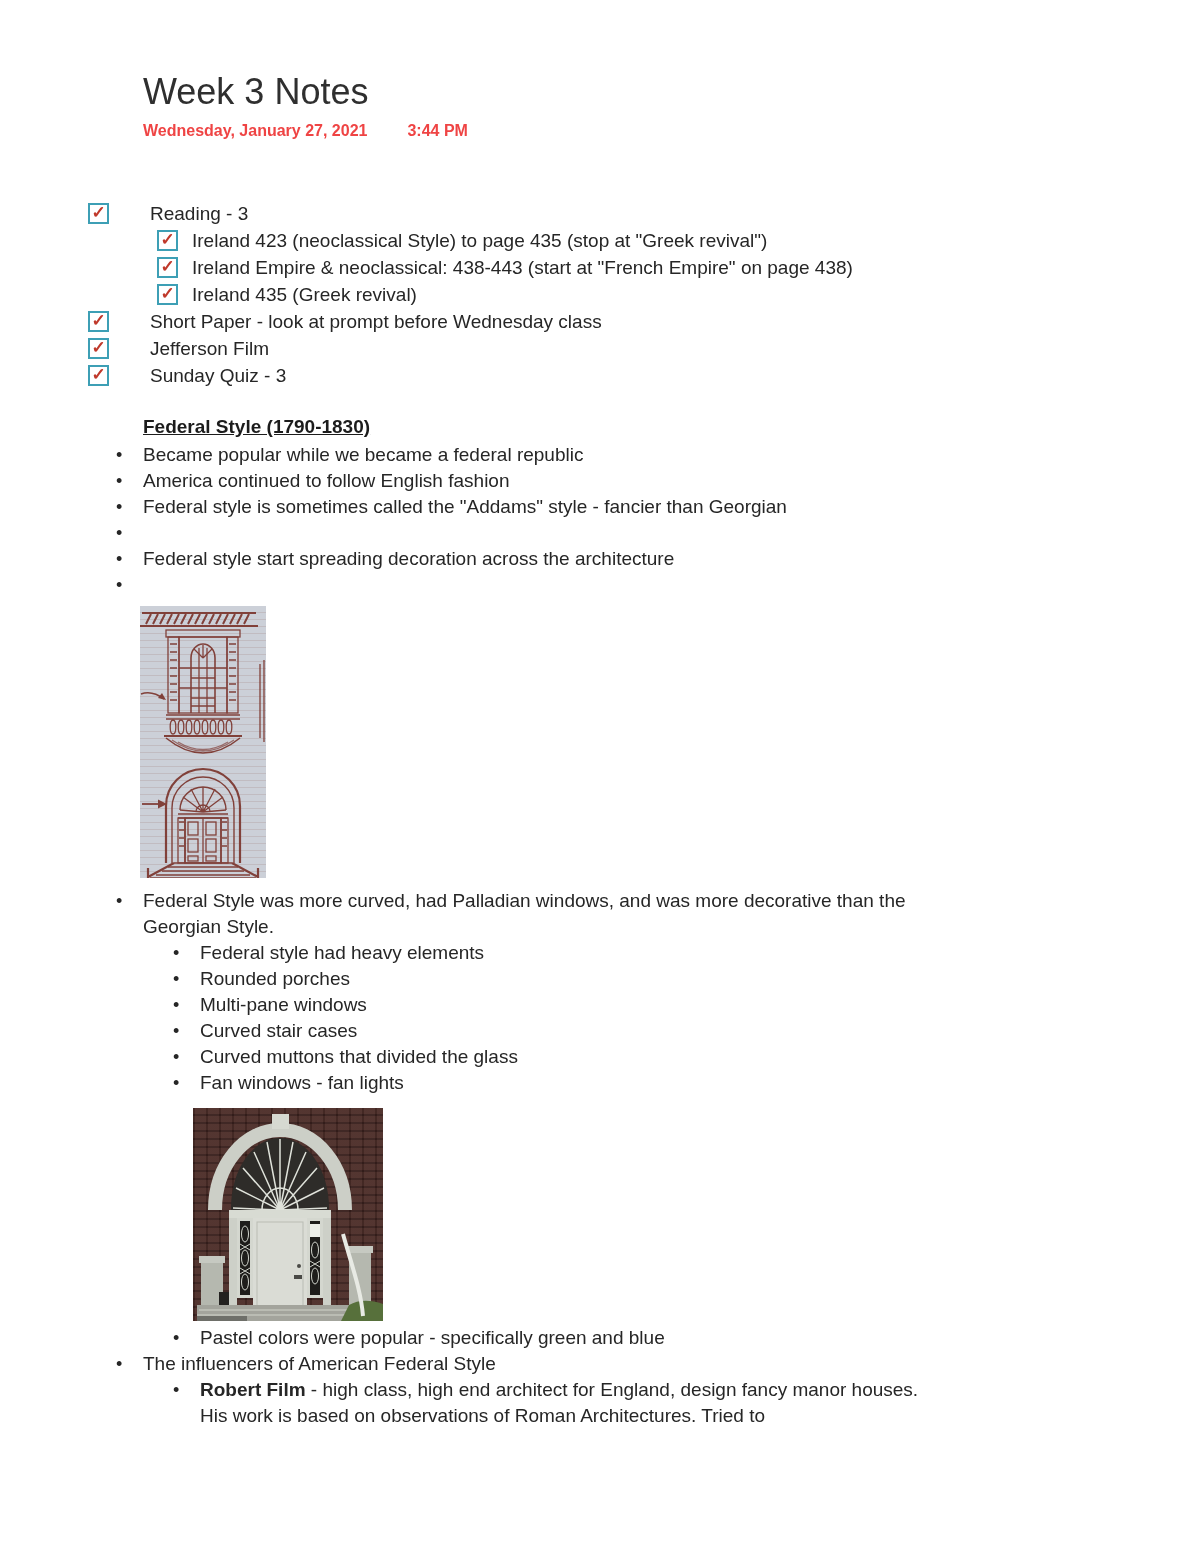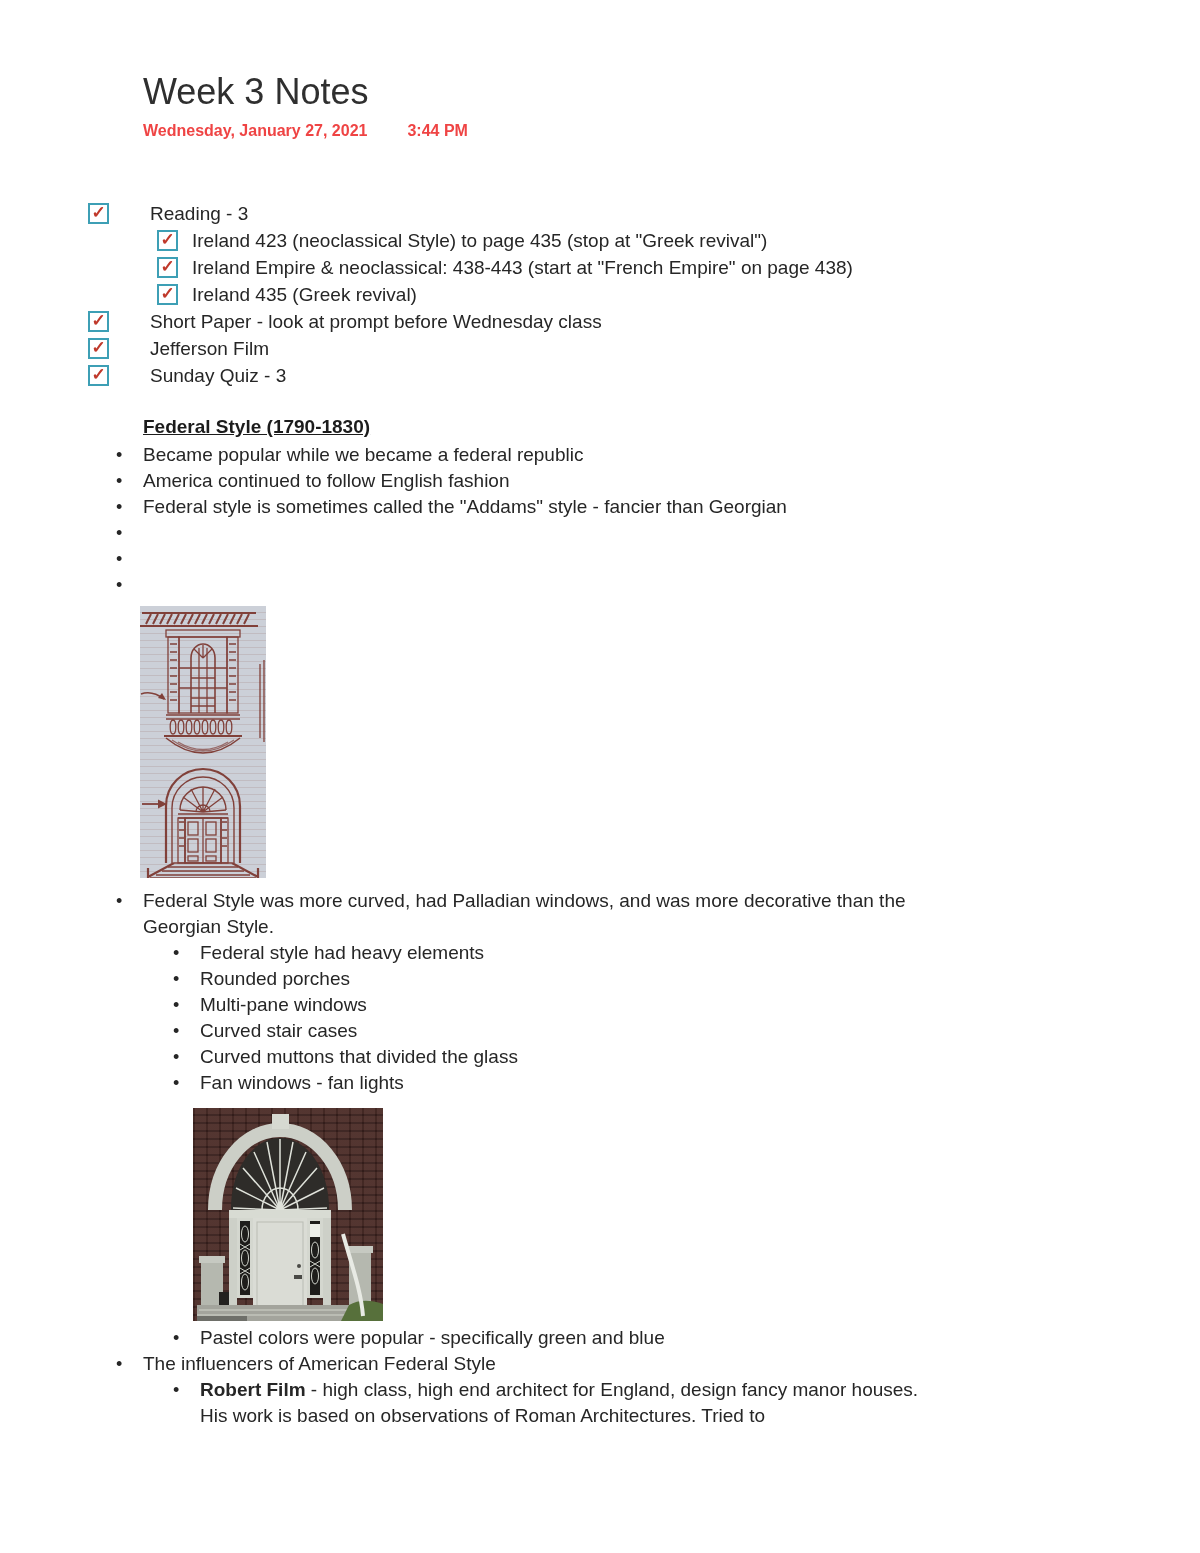--- a/index.html
+++ b/index.html
@@ -112,20 +112,21 @@
     </div>
     <div class="li l1">
       <span class="dot">•</span>
       <span class="txt">Federal style is sometimes called the "Addams" style - fancier than Georgian</span>
     </div>
     <div class="li l1">
       <span class="dot">•</span>
     </div>
     <div class="li l1">
       <span class="dot">•</span>
+      <span class="txt">Federal style start spreading decoration across the architecture</span>
     </div>
     <div class="li l1">
       <span class="dot">•</span>
     </div>
 
     <div class="sketch">
       <svg width="126" height="272" viewBox="0 0 126 272">
         <g stroke="#7b352d" fill="none" stroke-width="1.3" opacity="0.92">
 
           <path d="M2 7H116 M0 20H118" stroke-width="2.2"></path>

